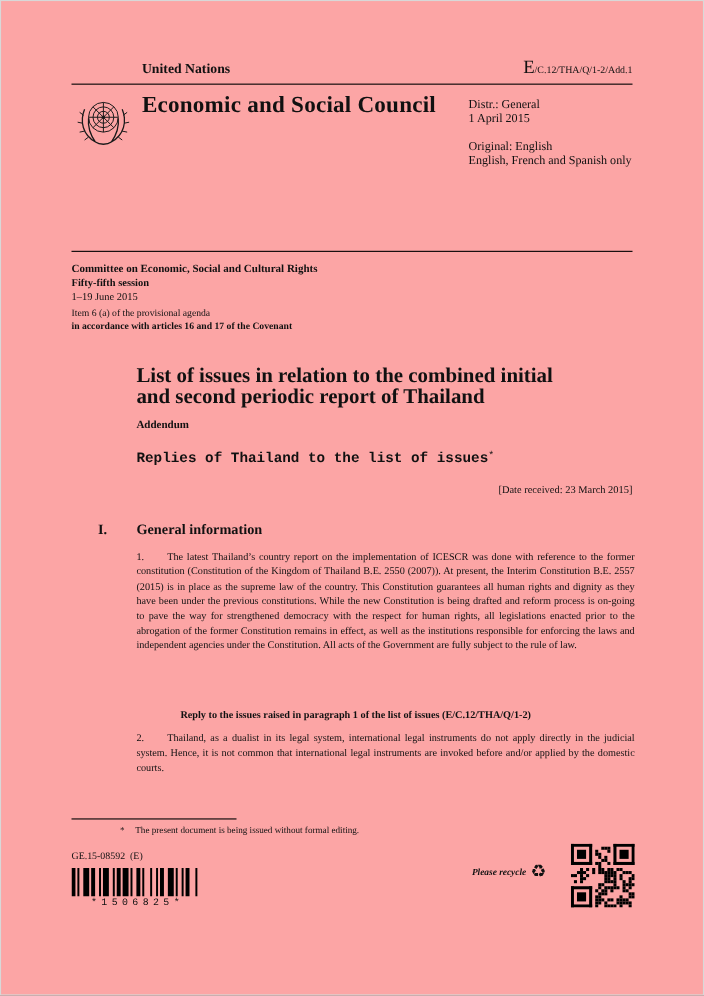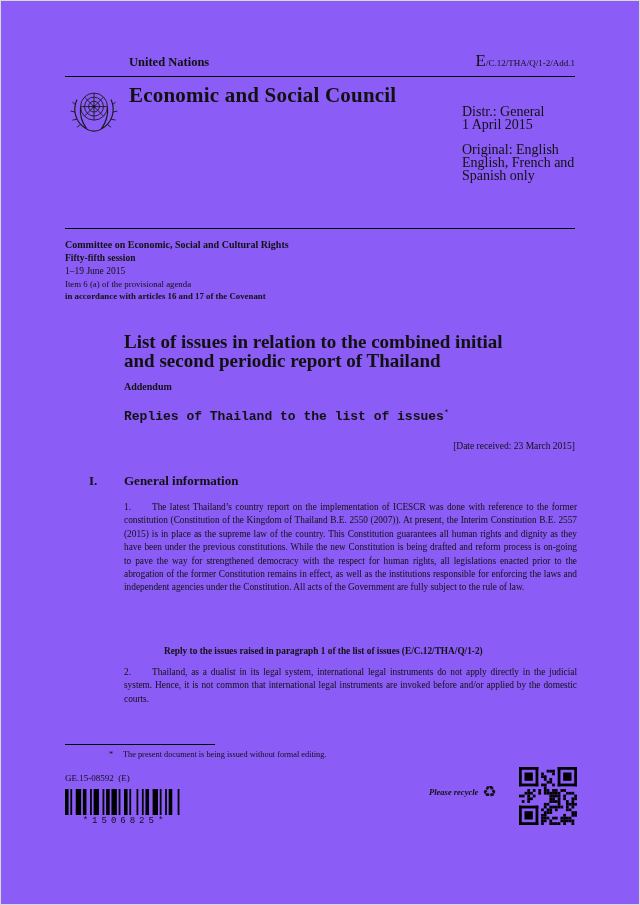--- a/index.html
+++ b/index.html
@@ -1,20 +1,20 @@
 <!DOCTYPE html>
 <html><head>
 <meta charset="utf-8">
 <style>
   html,body{margin:0;padding:0;background:#9e9e9e;}
   .page{
     position:relative;
     width:640px;height:905px;
     margin:0 auto;
-    background:#8b5cf6;
+    background:#fca5a5;
     border:1px solid #d8d8d8;
     box-sizing:border-box;
     font-family:"Liberation Serif","DejaVu Serif",serif;
     color:#111;
     overflow:hidden;
   }
   
   .top-row{
     position:absolute;left:64px;right:64px;top:50px;
     display:flex;justify-content:space-between;align-items:baseline;
@@ -22,21 +22,21 @@
   }
   .org-name{font-weight:bold;font-size:12.5px;margin-left:64px;}
   .doc-symbol{font-size:9px;}
   .doc-symbol .sym-e{font-size:17px;font-weight:normal;}
   .masthead{position:absolute;left:64px;top:80px;right:64px;height:140px;}
   .emblem{position:absolute;left:0;top:4px;width:58px;height:54px;}
   .council-title{
     position:absolute;left:64px;top:2px;margin:0;
     font-size:21px;font-weight:bold;letter-spacing:0.2px;
   }
-  .distr-block{position:absolute;left:361px;top:24px;font-size:14px;line-height:13px;margin-left:36px;}
+  .distr-block{position:absolute;left:361px;top:8px;font-size:11px;line-height:13px;}
   .distr-gap{height:12px;}
   .rule-main{position:absolute;left:64px;right:64px;top:227px;border-top:1px solid #000;}
   
   .committee{position:absolute;left:64px;top:237px;width:420px;}
   .committee .c-name{font-size:10px;font-weight:bold;line-height:14px;}
   .committee .c-session{font-size:9.5px;font-weight:bold;line-height:13px;}
   .committee .c-dates{font-size:9.5px;line-height:13px;}
   .committee .c-item{font-size:8.8px;line-height:12px;}
   .committee .c-agenda{font-size:8.8px;font-weight:bold;line-height:12px;}
   

